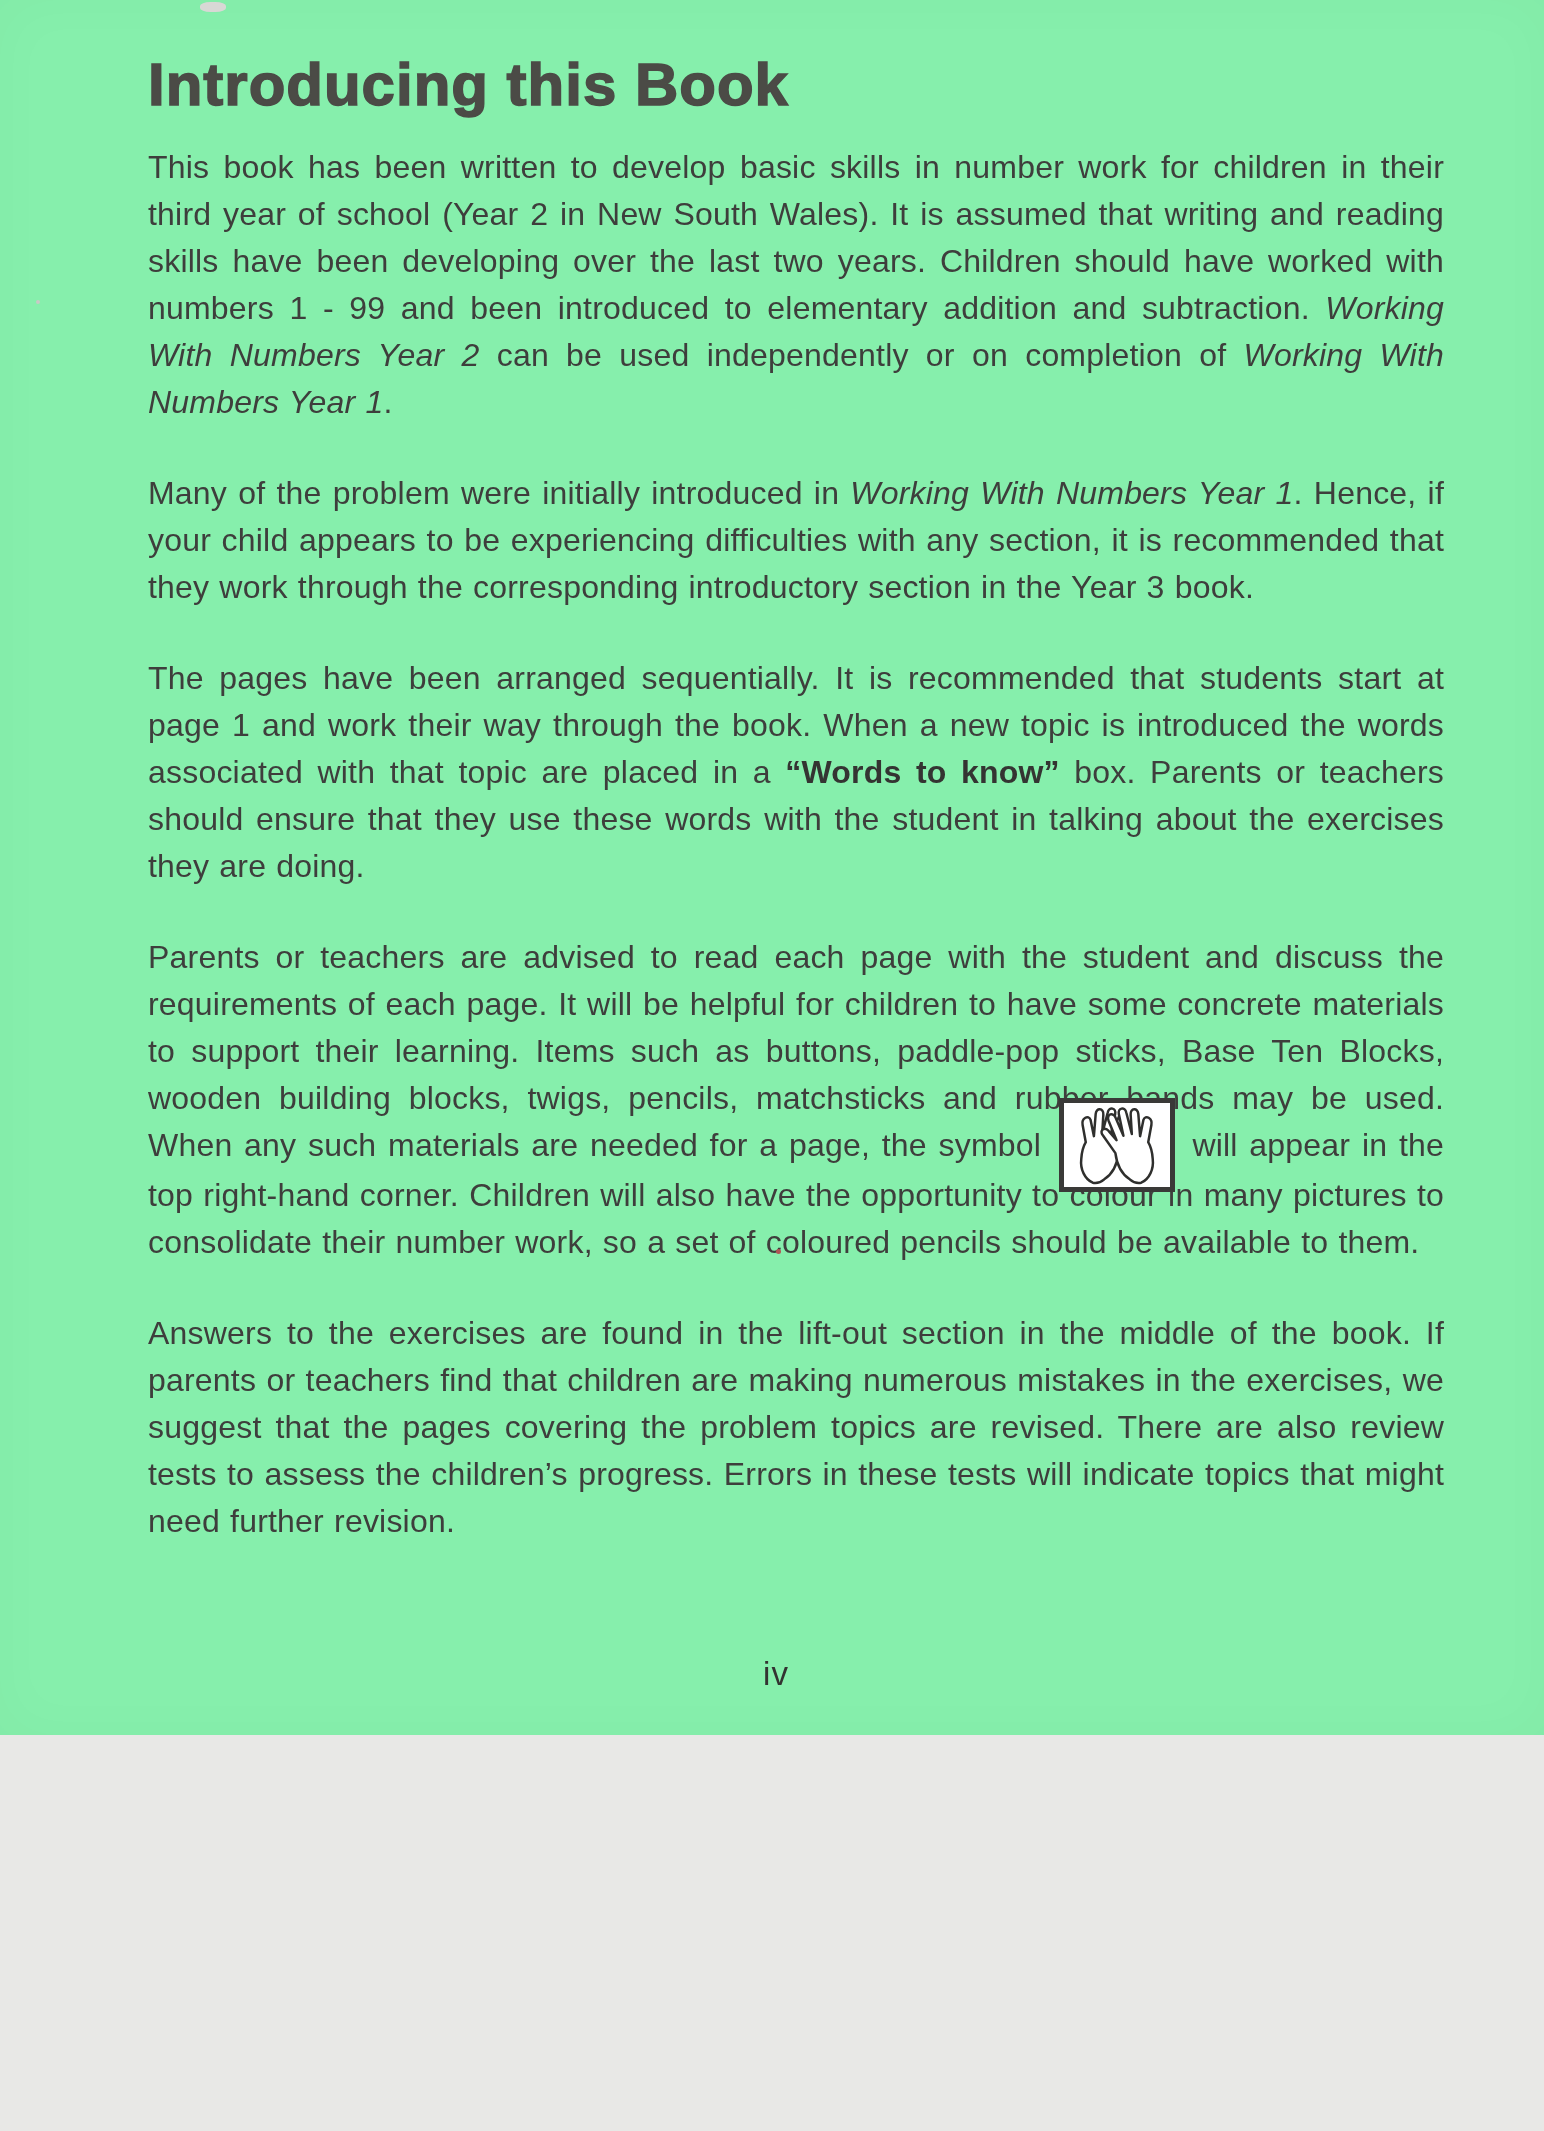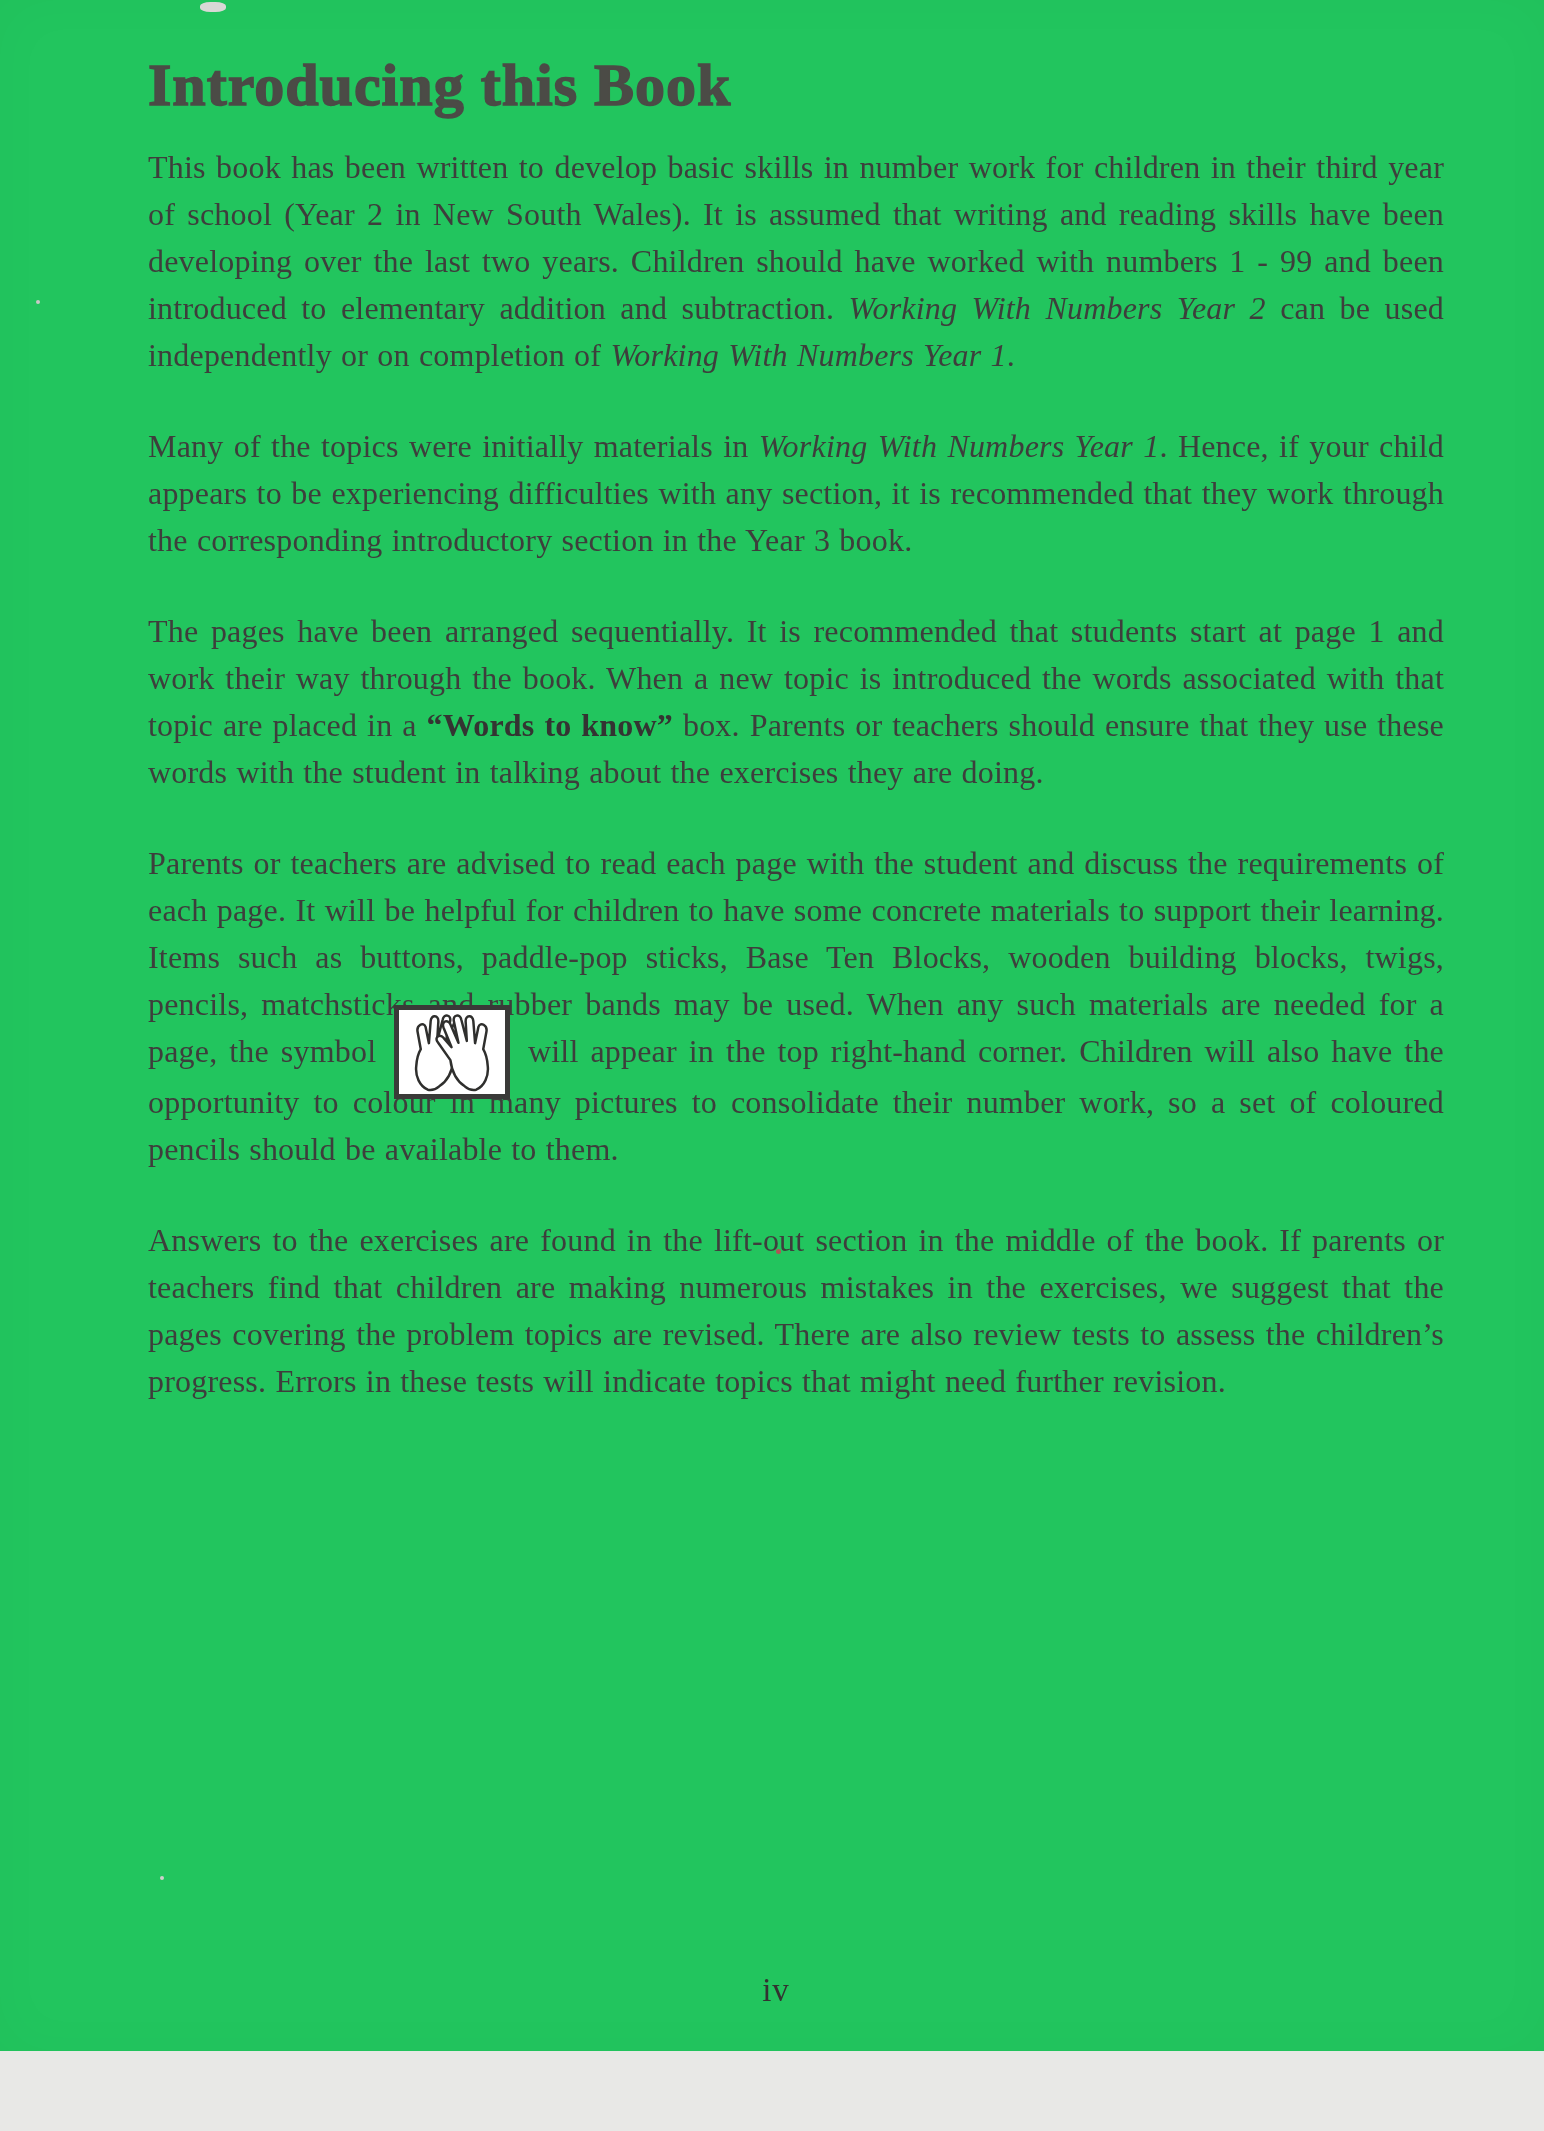--- a/index.html
+++ b/index.html
@@ -1,22 +1,22 @@
 <!DOCTYPE html>
 <html><head>
 <meta charset="utf-8">
 <style>
   html, body { margin: 0; padding: 0; background: #e8e8e6; }
   .page {
     position: relative;
     width: 1544px;
-    height: 2051px;
+    height: 1735px;
     margin: 0 auto;
-    background: #22c55e;
-    font-family: Liberation Serif, serif;
+    background: #86efac;
+    font-family: Liberation Sans, sans-serif;
     overflow: hidden;
     box-shadow: inset 0 0 60px rgba(0,0,0,0.025);
   }
   .content {
     position: absolute;
     left: 148px;
     top: 52px;
     width: 1296px;
   }
   h1.title {
@@ -69,21 +69,21 @@
   .artifact.smudge { width: 26px; height: 10px; background: #d8d8d5; border-radius: 40%;
                      left: 200px; top: 2px; }
 </style>
 </head>
 <body>
 
 <div class="page">
   <div class="content">
     <h1 class="title">Introducing this Book</h1>
     <p class="para"><span>This book has been written to develop basic skills in number work for children in their third year of school (Year 2 in New South Wales). It is assumed that writing and reading skills have been developing over the last two years. Children should have worked with numbers 1 - 99 and been introduced to elementary addition and subtraction. </span><span class="italic">Working With Numbers Year 2</span><span> can be used independently or on completion of </span><span class="italic">Working With Numbers Year 1</span><span>.</span></p>
-    <p class="para"><span>Many of the topics were initially materials in </span><span class="italic">Working With Numbers Year 1</span><span>. Hence, if your child appears to be experiencing difficulties with any section, it is recommended that they work through the corresponding introductory section in the Year 3 book.</span></p>
+    <p class="para"><span>Many of the problem were initially introduced in </span><span class="italic">Working With Numbers Year 1</span><span>. Hence, if your child appears to be experiencing difficulties with any section, it is recommended that they work through the corresponding introductory section in the Year 3 book.</span></p>
     <p class="para"><span>The pages have been arranged sequentially. It is recommended that students start at page 1 and work their way through the book. When a new topic is introduced the words associated with that topic are placed in a </span><span class="bold">“Words to know”</span><span> box. Parents or teachers should ensure that they use these words with the student in talking about the exercises they are doing.</span></p>
     <p class="para"><span>Parents or teachers are advised to read each page with the student and discuss the requirements of each page. It will be helpful for children to have some concrete materials to support their learning. Items such as buttons, paddle-pop sticks, Base Ten Blocks, wooden building blocks, twigs, pencils, matchsticks and rubber bands may be used. When any such materials are needed for a page, the symbol </span><span class="symbol-box"><svg viewBox="0 0 104 88" xmlns="http://www.w3.org/2000/svg">
             <defs>
               <path id="hand" d="M26,82 C17,80 10,71 9,60 C8,53 8,48 10,42 L3,25 C0,18 7,13 10,18 L17,34 L14,11 C13,4 21,3 22,10 L25,30 L26,7 C26,0 34,0 34,7 L34,30 L38,10 C39,3 47,4 46,11 L42,33 L48,22 C51,16 58,19 55,25 L46,46 C47,58 44,69 37,76 C34,80 30,82 26,82 Z" fill="#ffffff" stroke="#2f2f2d" stroke-width="2.6" stroke-linejoin="round"></path>
             </defs>
             <use href="#hand" transform="translate(1,2) rotate(12 28 80)"></use>
             <use href="#hand" transform="translate(103,2) scale(-1 1) rotate(12 28 80)"></use>
           </svg></span><span> will appear in the top right-hand corner. Children will also have the opportunity to colour in many pictures to consolidate their number work, so a set of coloured pencils should be available to them.</span></p>
     <p class="para"><span>Answers to the exercises are found in the lift-out section in the middle of the book. If parents or teachers find that children are making numerous mistakes in the exercises, we suggest that the pages covering the problem topics are revised. There are also review tests to assess the children’s progress. Errors in these tests will indicate topics that might need further revision.</span></p>
   </div>

